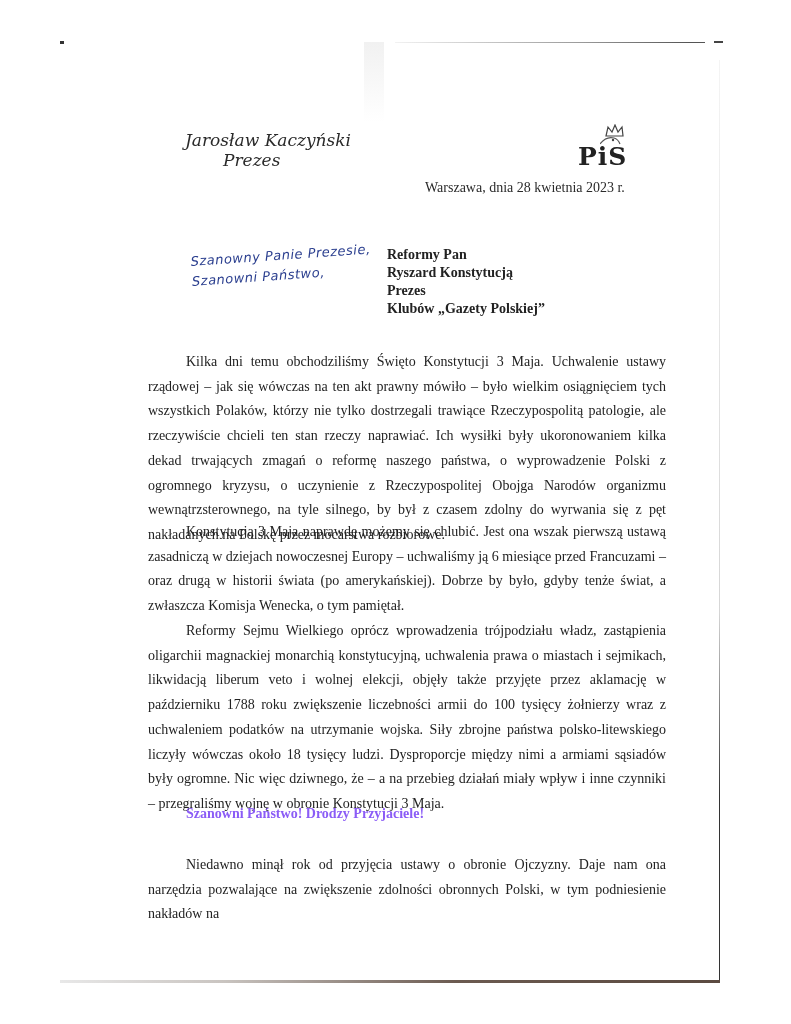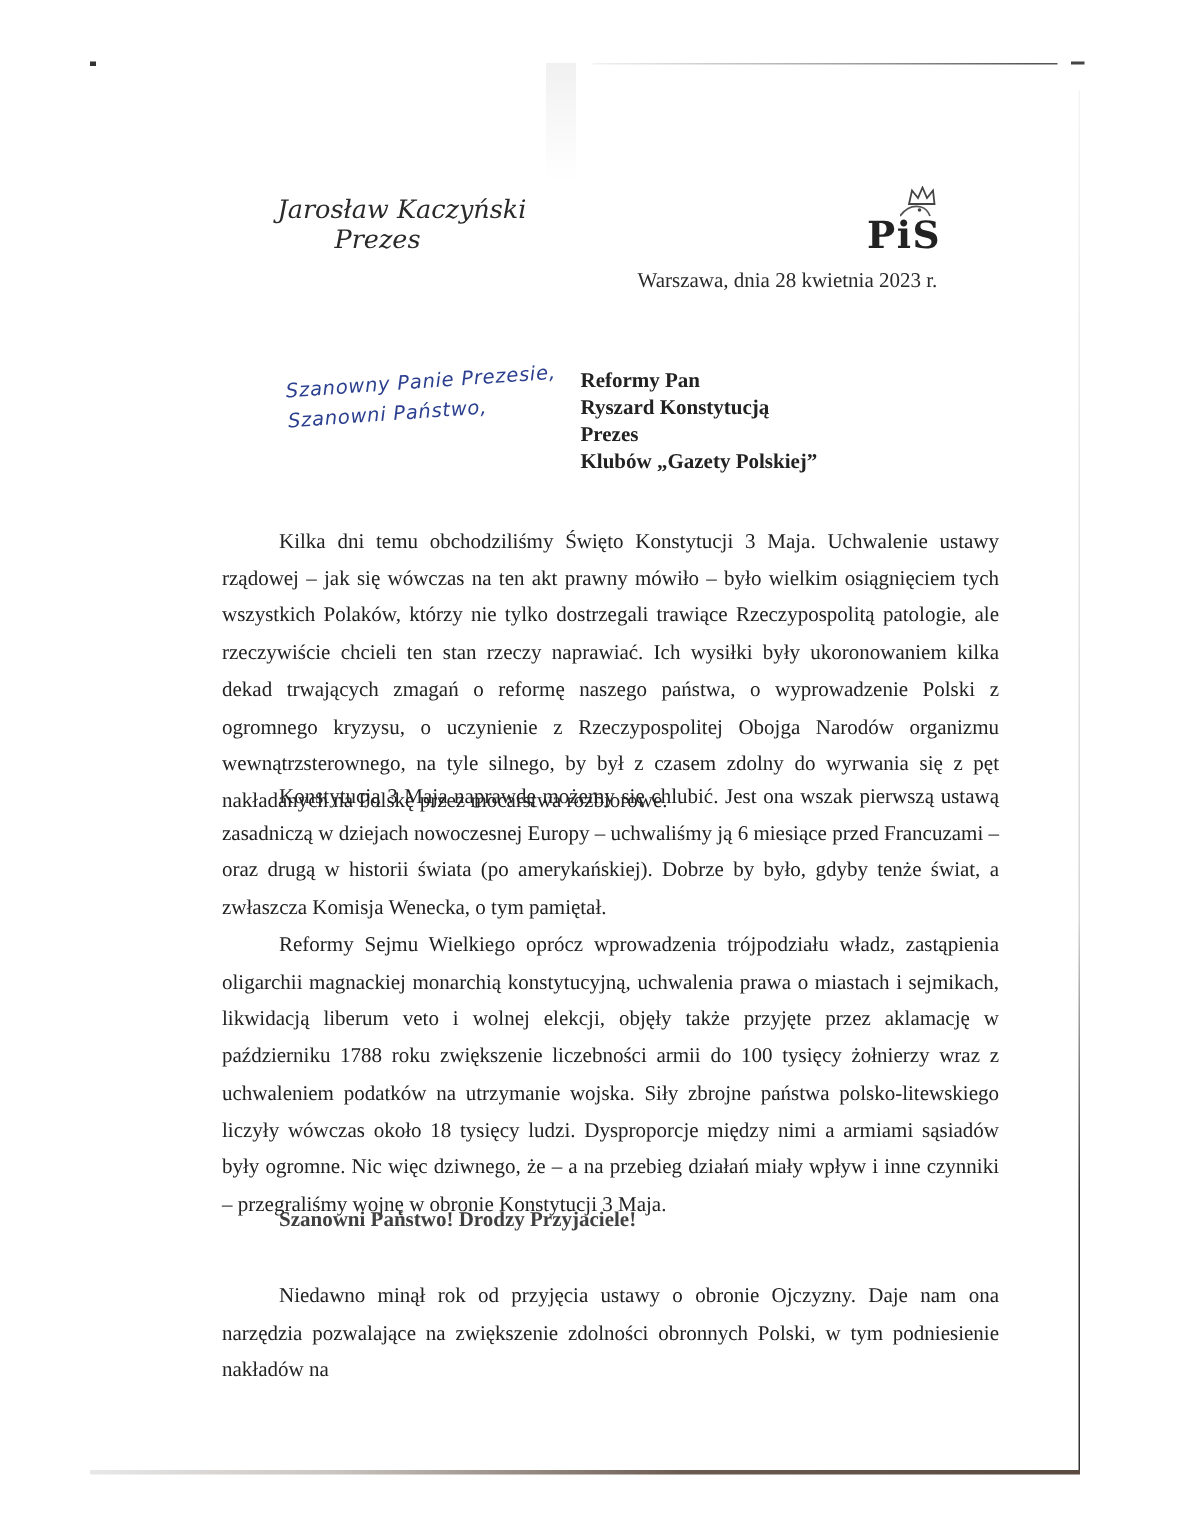--- a/index.html
+++ b/index.html
@@ -34,21 +34,21 @@
                    transform: rotate(-4deg); transform-origin: left top; letter-spacing: 0.5px; }
     .handwriting span { display: block; }
     .handwriting .l2 { margin-top: 1px; }
 
     .recipient { position: absolute; left: 387px; top: 246px; font-weight: bold; font-size: 14px;
                  line-height: 18px; color: #222; }
     .recipient span { display: block; }
     .txt { position: absolute; font-size: 14px; line-height: 24.7px; color: #222;
            text-align: justify; text-align-last: left; margin: 0; }
     .txt .first { padding-left: 38px; }
-    .greeting { position: absolute; left: 186px; top: 806px; font-weight: bold; font-size: 14px; color: #404040; }
+    .greeting { position: absolute; left: 186px; top: 806px; font-weight: bold; font-size: 14px; color: #8b5cf6; }
   </style>
 </head>
 <body>
 
 <div class="page">
   <div class="shade"></div>
   <div class="edge-top-left"></div>
   <div class="edge-top"></div>
   <div class="edge-top-right"></div>
   <div class="edge-right"></div>

